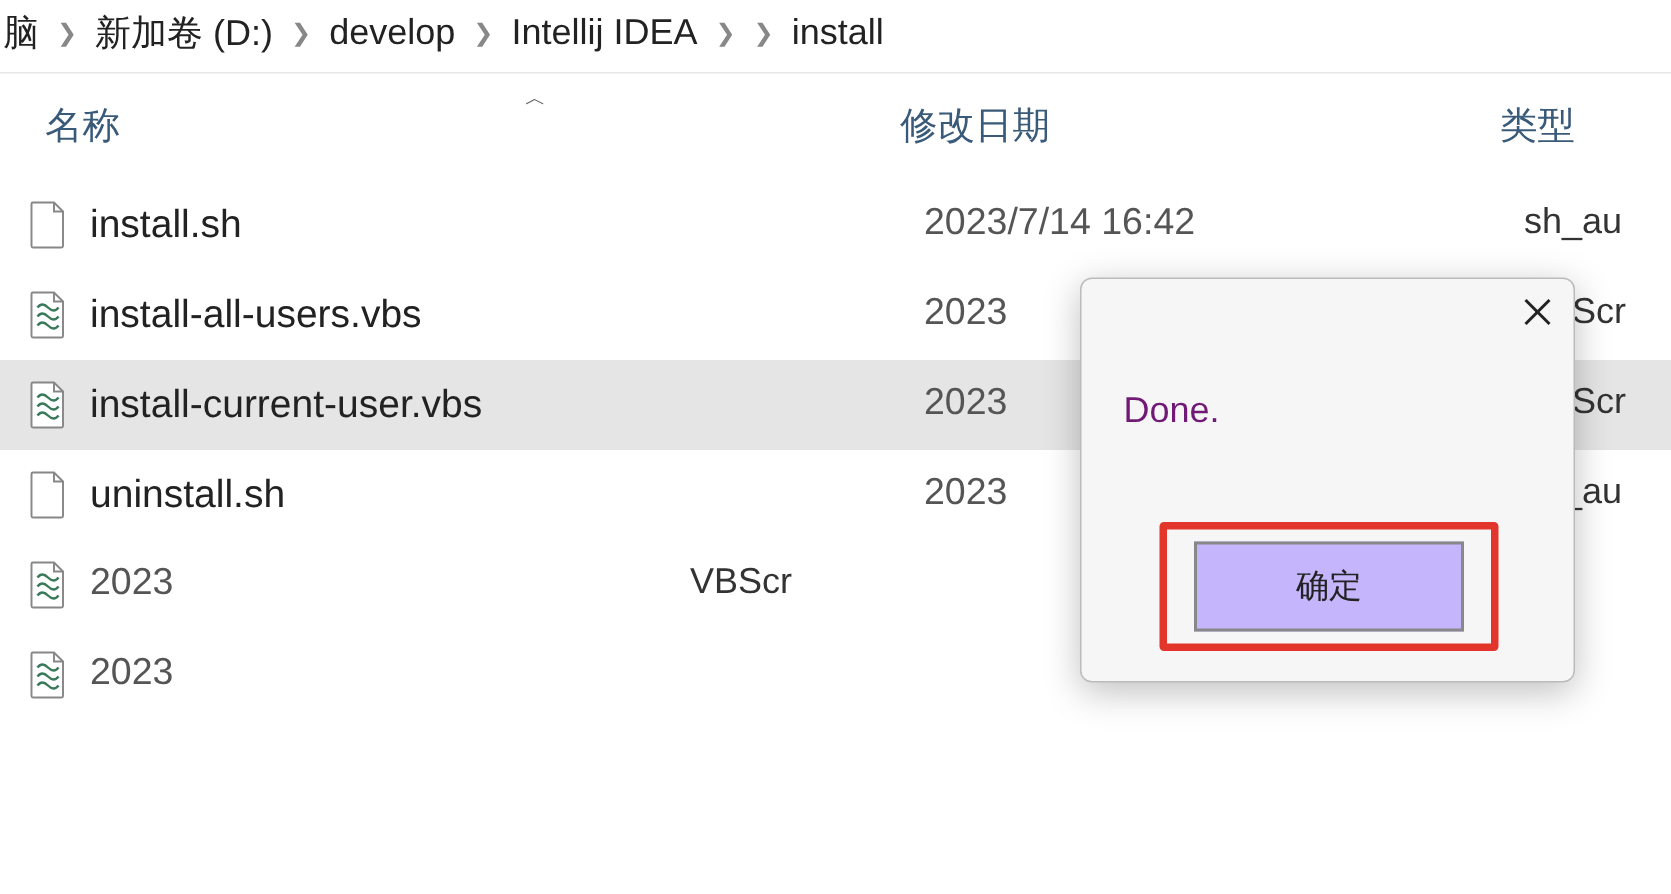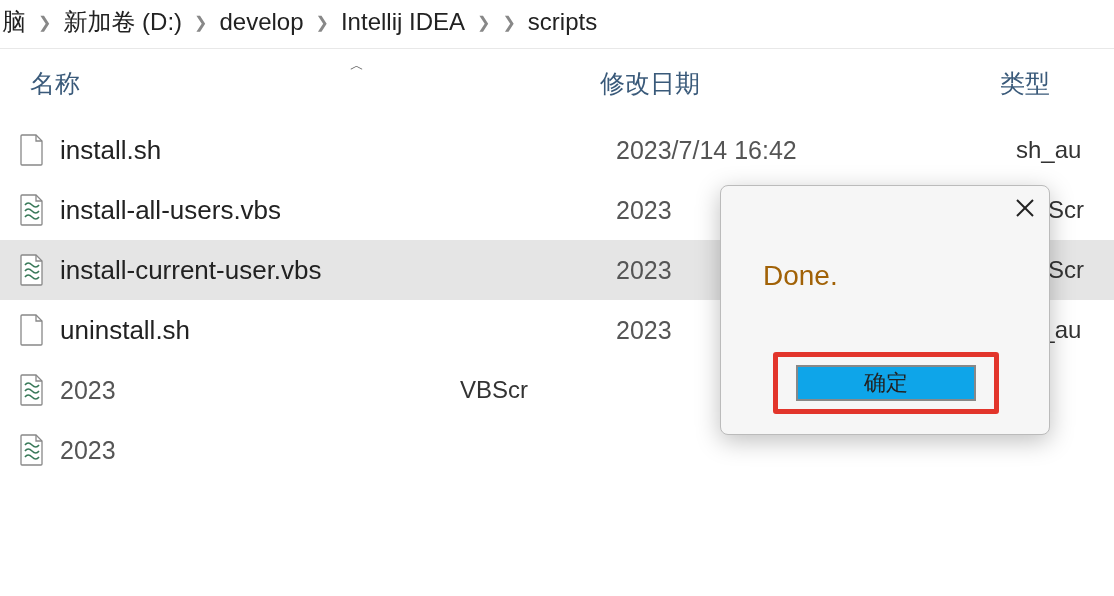--- a/index.html
+++ b/index.html
@@ -43,21 +43,21 @@
       left: 320px;
       top: -10px;
       font-size: 14px;
       color: #666;
     }
     .file-list {
       margin-top: 2px;
     }
     .file-row {
       display: flex;
-      align-items: center;
+      align-items: flex-start;
       padding: 14px 0 14px 18px;
       font-size: 26px;
       color: #222;
     }
     .file-row.selected {
       background: #e5e5e5;
     }
     .file-row .icon {
       width: 28px;
       height: 32px;
@@ -82,59 +82,59 @@
       position: absolute;
       top: 12px;
       right: 14px;
       font-size: 22px;
       color: #222;
       cursor: pointer;
       line-height: 1;
     }
     .dialog-body {
       margin-top: 60px;
-      margin-left: 24px;
-      font-size: 28px;
-      color: #a16207;
+      margin-left: 10px;
+      font-size: 24px;
+      color: #701a75;
     }
     .dialog-footer {
       margin-top: 60px;
       display: flex;
       justify-content: center;
     }
     .highlight-box {
       border: 5px solid #e2352b;
       padding: 8px 18px;
       border-radius: 3px;
     }
     .dialog-ok {
       width: 180px;
-      height: 36px;
-      background: #0ea5e9;
+      height: 60px;
+      background: #c4b5fd;
       border: 2px solid #888;
       font-size: 22px;
       color: #222;
       cursor: pointer;
     }
     svg { display: block; }
   </style>
 </head>
 <body>
 
 <div class="breadcrumb">
   <span class="crumb">脑</span>
   <span class="sep">❯</span>
   <span class="crumb">新加卷 (D:)</span>
   <span class="sep">❯</span>
   <span class="crumb">develop</span>
   <span class="sep">❯</span>
   <span class="crumb">Intellij IDEA</span>
   <span class="sep">❯</span>
   <span class="sep">❯</span>
-  <span class="crumb">scripts</span>
+  <span class="crumb">install</span>
 </div>
 
 <div class="columns">
   <div class="col-name">
     <span>名称</span>
     <span class="sort-indicator">︿</span>
   </div>
   <div class="col-date">修改日期</div>
   <div class="col-type">类型</div>
 </div>

